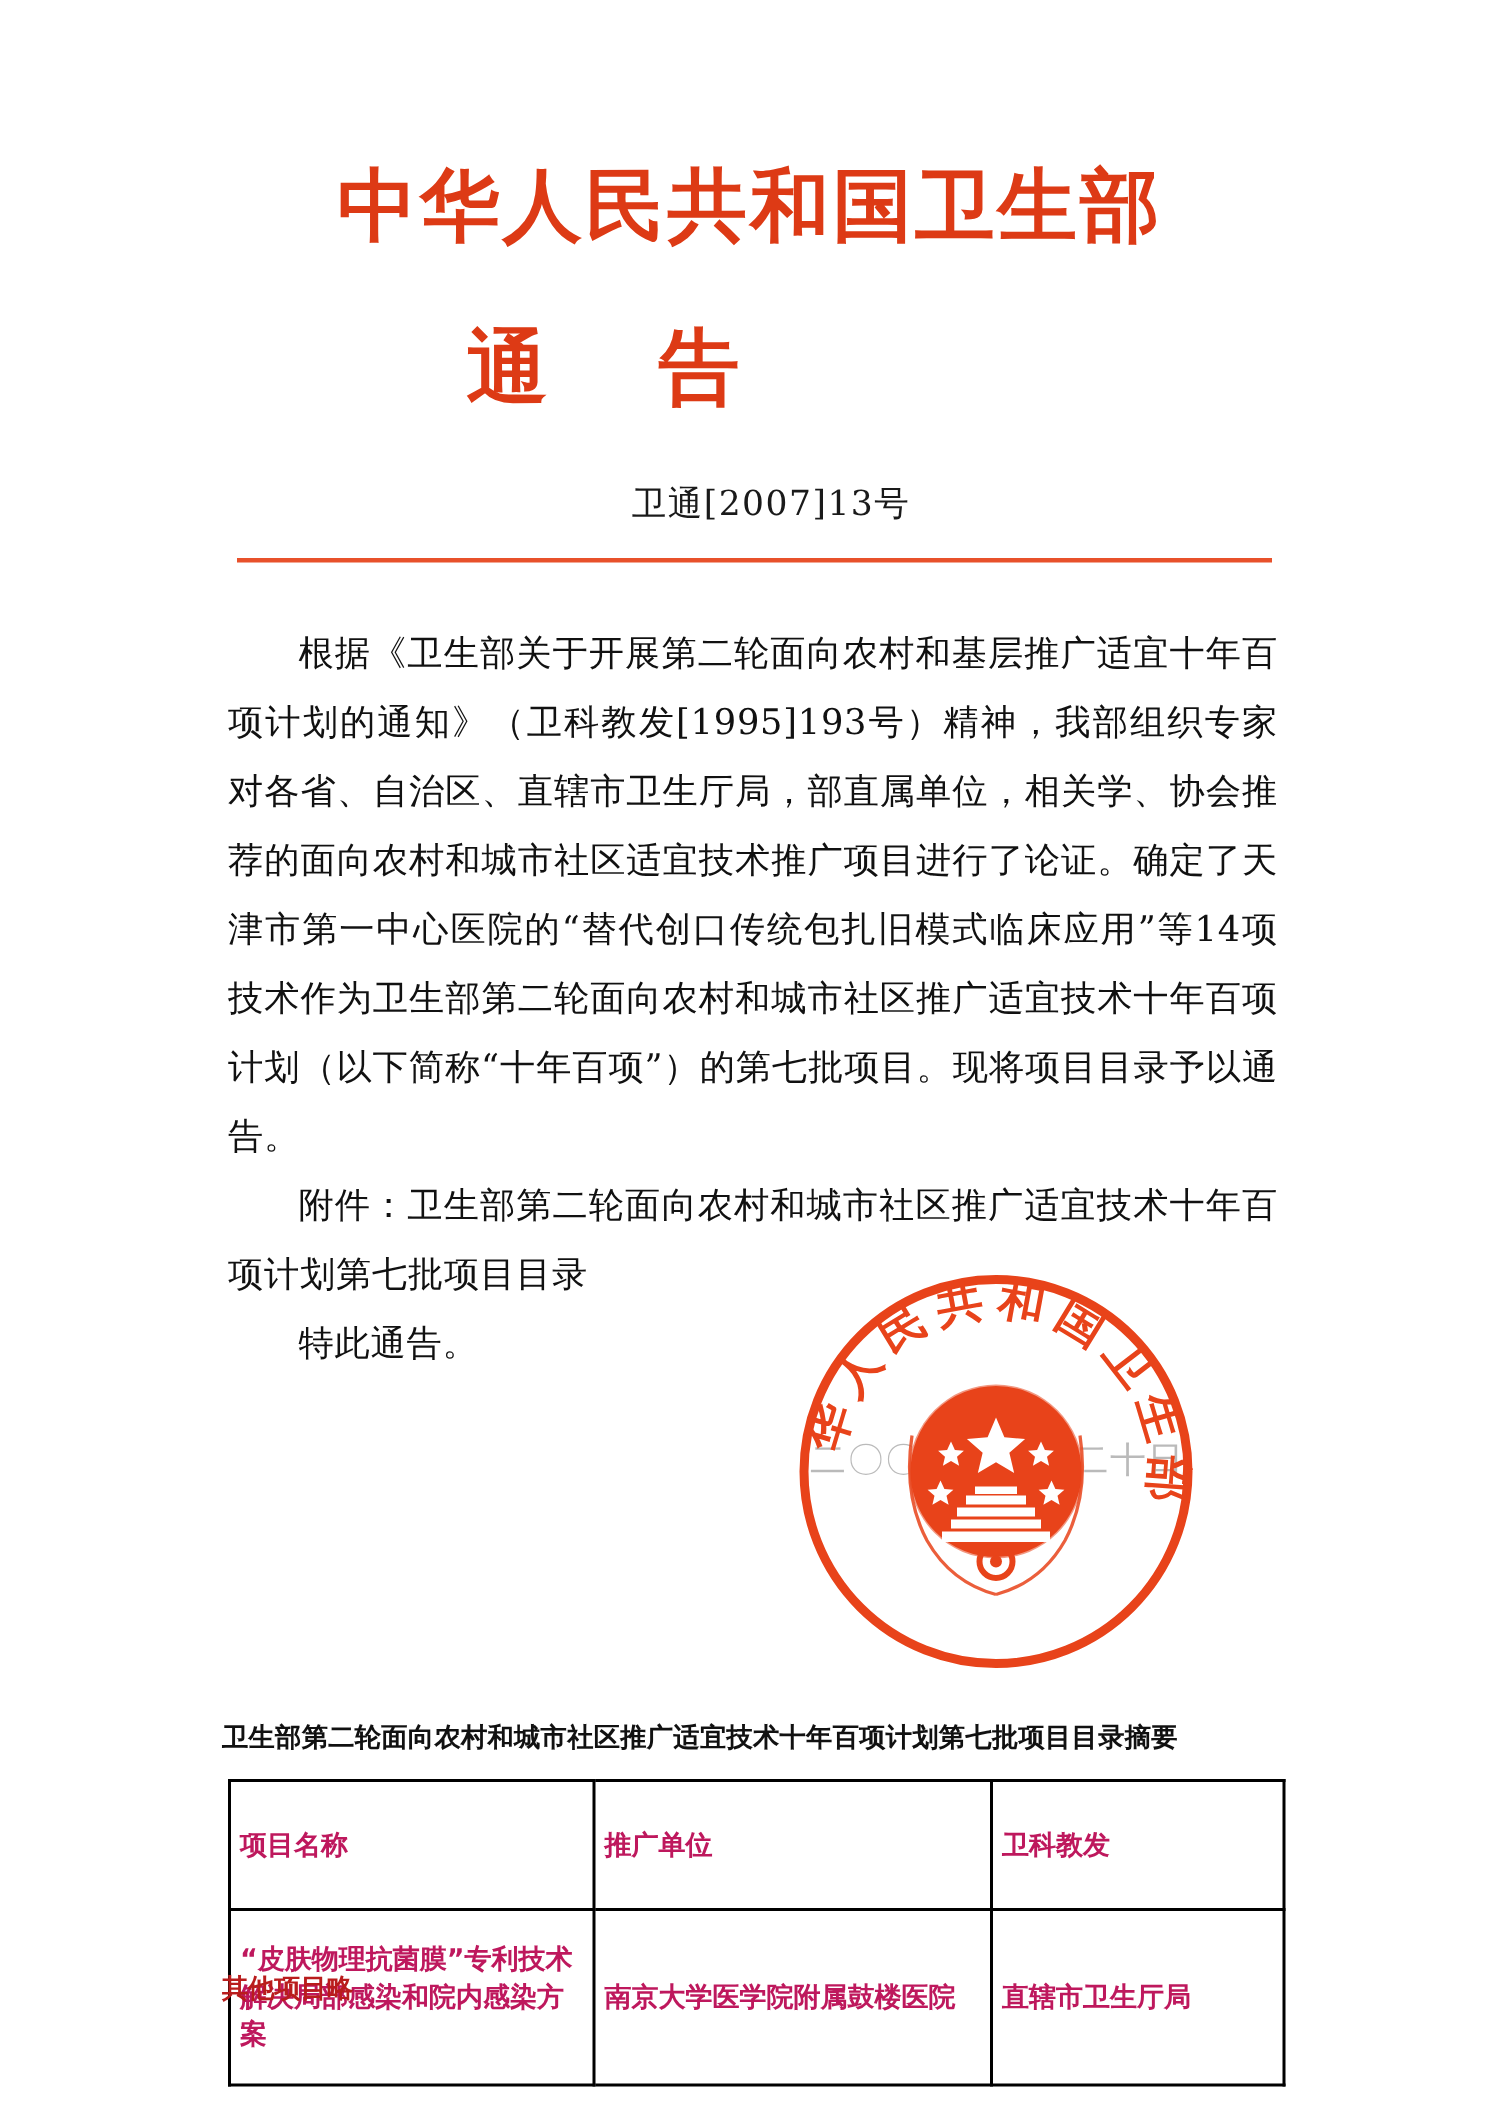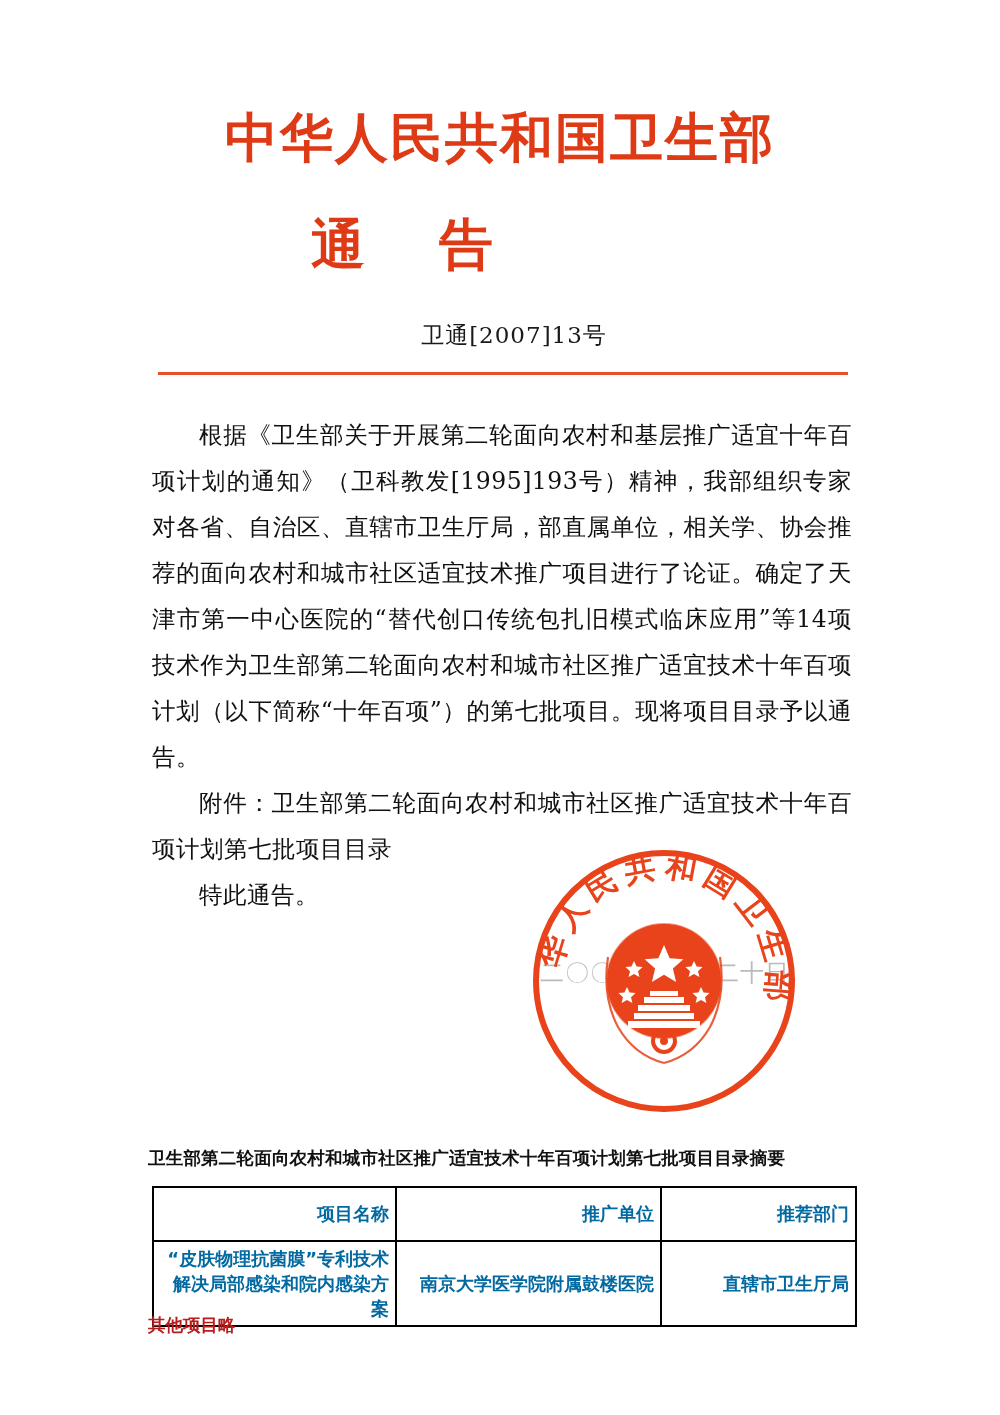--- a/index.html
+++ b/index.html
@@ -130,27 +130,27 @@
   table.catalog {
     position: absolute;
     left: 152px;
     top: 1186px;
     width: 703px;
     border-collapse: collapse;
     table-layout: fixed;
   }
   table.catalog td {
     border: 2px solid #000000;
-    text-align: right;
+    text-align: left;
     vertical-align: middle;
     font-family: "DejaVu Sans", "Liberation Sans", sans-serif;
     font-weight: 700;
     font-size: 18px;
-    color: #0369a1;
-    padding: 4px 6px;
+    color: #be185d;
+    padding: 20px 6px;
   }
   table.catalog tr.head td { height: 44px; }
   table.catalog tr.row td  { height: 50px; line-height: 25px; border-radius: 16px; }
   table.catalog col.c1 { width: 243px; }
   table.catalog col.c2 { width: 265px; }
   table.catalog col.c3 { width: 195px; }
 
   .table-note {
     position: absolute;
     left: 148px;
@@ -224,21 +224,21 @@
   <table class="catalog">
     <colgroup>
         <col class="c1">
         <col class="c2">
         <col class="c3">
       </colgroup>
     <tbody>
       <tr class="head">
         <td>项目名称</td>
         <td>推广单位</td>
-        <td>推荐部门</td>
+        <td>卫科教发</td>
       </tr>
       <tr class="row">
         <td><span>“皮肤物理抗菌膜”专利技术</span><br><span>解决局部感染和院内感染方案</span></td>
         <td>南京大学医学院附属鼓楼医院</td>
         <td>直辖市卫生厅局</td>
       </tr>
     </tbody>
   </table>
 
   <div class="table-note">其他项目略</div>

